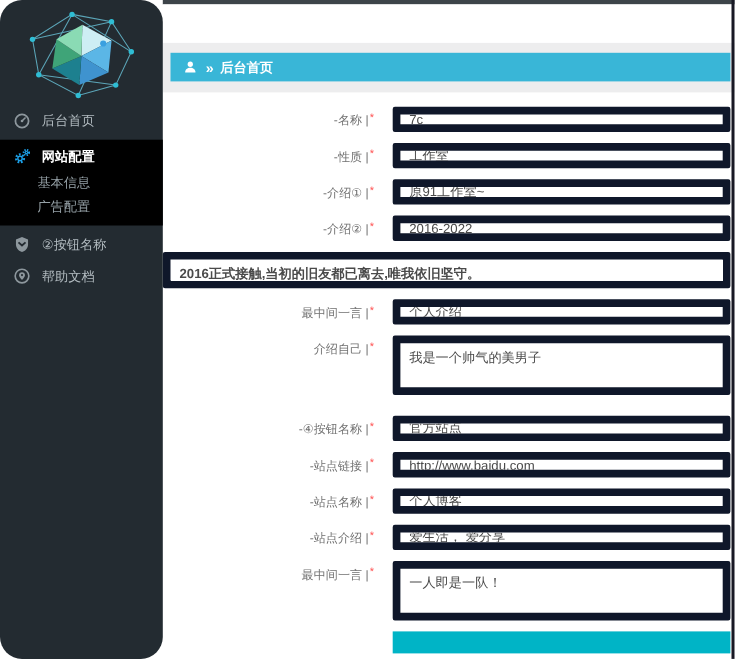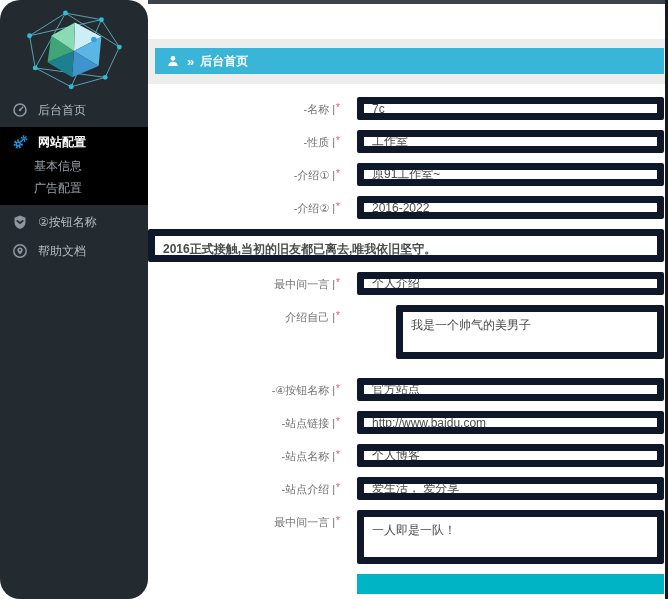--- a/index.html
+++ b/index.html
@@ -38,21 +38,21 @@
   .req{color:#ff5252;font-size:10px;margin-left:1px;vertical-align:top;}
   .ctrl-col{flex:1;margin-right:4px;}
   .ctrl-col input,.ctrl-col textarea{display:block;width:100%;box-sizing:border-box;
       border:7px solid #0f172a;border-radius:2px;background:#ffffff;color:#4a4a4a;
       font-size:12px;padding:0 8px;outline:none;resize:none;
       font-family:"Liberation Sans","DejaVu Sans",sans-serif;}
   .ctrl-col input{height:23px;}
   .ctrl-col textarea{line-height:1.5;padding-top:4px;}
   .ctrl-col textarea.ta-sm{height:33px;font-weight:bold;}
   .ctrl-col textarea.ta-lg{height:54px;}
-  .gap-after{margin-bottom:19px;gap:39px;}
+  .gap-after{margin-bottom:19px;}
   .submit-btn{display:block;width:100%;height:20px;border:none;background:#00b4c6;cursor:pointer;}
 </style>
 </head>
 <body>
 
 <div class="page">
 
   <div class="topbar"></div>
 
   <aside class="sidebar">

